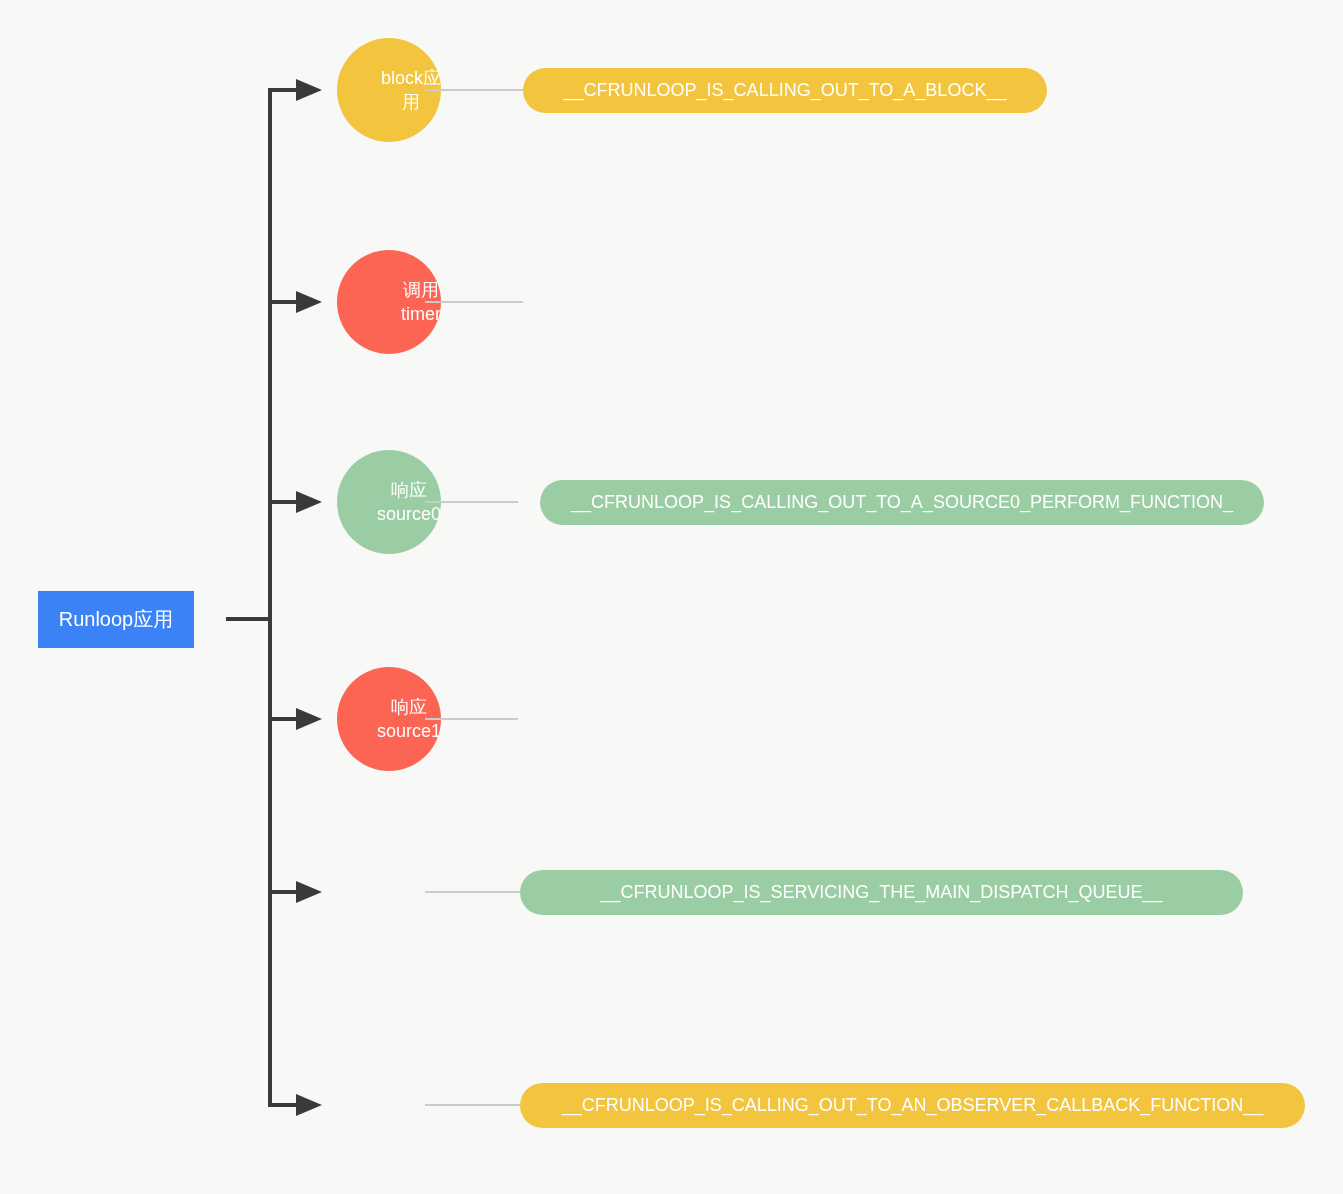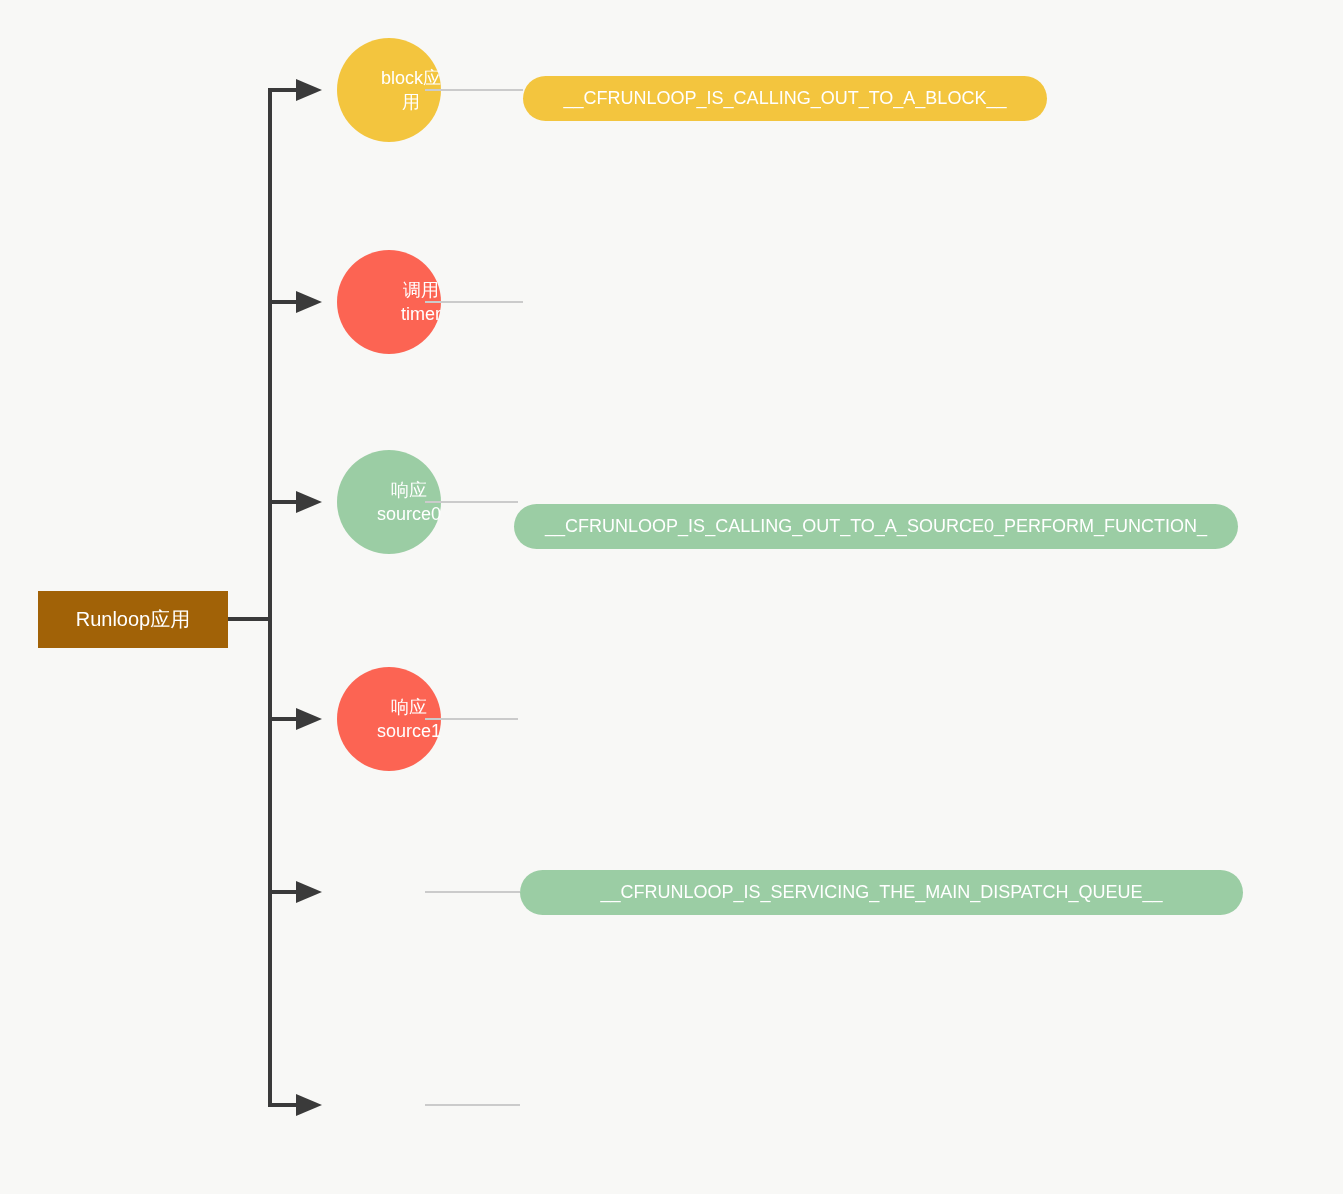--- a/index.html
+++ b/index.html
@@ -12,22 +12,22 @@
     position: relative;
     width: 1343px;
     height: 1194px;
     background: #F8F8F6;
     overflow: hidden;
   }
   
   .root-node {
     position: absolute;
     left: 38px; top: 591px;
-    width: 190px; height: 57px;
-    background: #a16207;
+    width: 156px; height: 57px;
+    background: #3b82f6;
     display: flex; align-items: center; justify-content: center;
     color: #fff; font-size: 20px;
   }
   
   .trunk {
     position: absolute;
     left: 268px; top: 88px;
     width: 4px; height: 1019px;
     background: #3A3A3A;
   }
@@ -84,40 +84,40 @@
     <span>Runloop应用</span>
   </div>
 
   <div class="hline" style="left:268px; top:88px; width:32px;"></div>
   <div class="arrowhead" style="left:296px; top:79px;"></div>
   <div class="circle yellow" style="top:38px;">
     <span>block应
 用</span>
   </div>
   <div class="link" style="left:425px; top:89px; width:98px;"></div>
-  <div class="pill yellow" style="left:523px; top:76px; width:524px;">
+  <div class="pill yellow" style="left:523px; top:68px; width:524px;">
     <span>__CFRUNLOOP_IS_CALLING_OUT_TO_A_BLOCK__</span>
   </div>
 
   <div class="hline" style="left:268px; top:300px; width:32px;"></div>
   <div class="arrowhead" style="left:296px; top:291px;"></div>
   <div class="circle red" style="top:250px;">
     <span>调用
 timer</span>
   </div>
   <div class="link" style="left:425px; top:301px; width:98px;"></div>
 
   <div class="hline" style="left:268px; top:500px; width:32px;"></div>
   <div class="arrowhead" style="left:296px; top:491px;"></div>
   <div class="circle green" style="top:450px;">
     <span>响应
 source0</span>
   </div>
   <div class="link" style="left:425px; top:501px; width:93px;"></div>
-  <div class="pill green" style="left:514px; top:480px; width:724px;margin-top:24px;">
+  <div class="pill green" style="left:540px; top:480px; width:724px;">
     <span>__CFRUNLOOP_IS_CALLING_OUT_TO_A_SOURCE0_PERFORM_FUNCTION_</span>
   </div>
 
   <div class="hline" style="left:268px; top:717px; width:32px;"></div>
   <div class="arrowhead" style="left:296px; top:708px;"></div>
   <div class="circle red" style="top:667px;">
     <span>响应
 source1</span>
   </div>
   <div class="link" style="left:425px; top:718px; width:93px;"></div>
@@ -125,14 +125,17 @@
   <div class="hline" style="left:268px; top:890px; width:32px;"></div>
   <div class="arrowhead" style="left:296px; top:881px;"></div>
   <div class="link" style="left:425px; top:891px; width:95px;"></div>
   <div class="pill green" style="left:520px; top:870px; width:723px;">
     <span>__CFRUNLOOP_IS_SERVICING_THE_MAIN_DISPATCH_QUEUE__</span>
   </div>
 
   <div class="hline" style="left:268px; top:1103px; width:32px;"></div>
   <div class="arrowhead" style="left:296px; top:1094px;"></div>
   <div class="link" style="left:425px; top:1104px; width:95px;"></div>
+  <div class="pill yellow" style="left:520px; top:1083px; width:785px;">
+    <span>__CFRUNLOOP_IS_CALLING_OUT_TO_AN_OBSERVER_CALLBACK_FUNCTION__</span>
+  </div>
 
 </div>
 
 </body></html>

